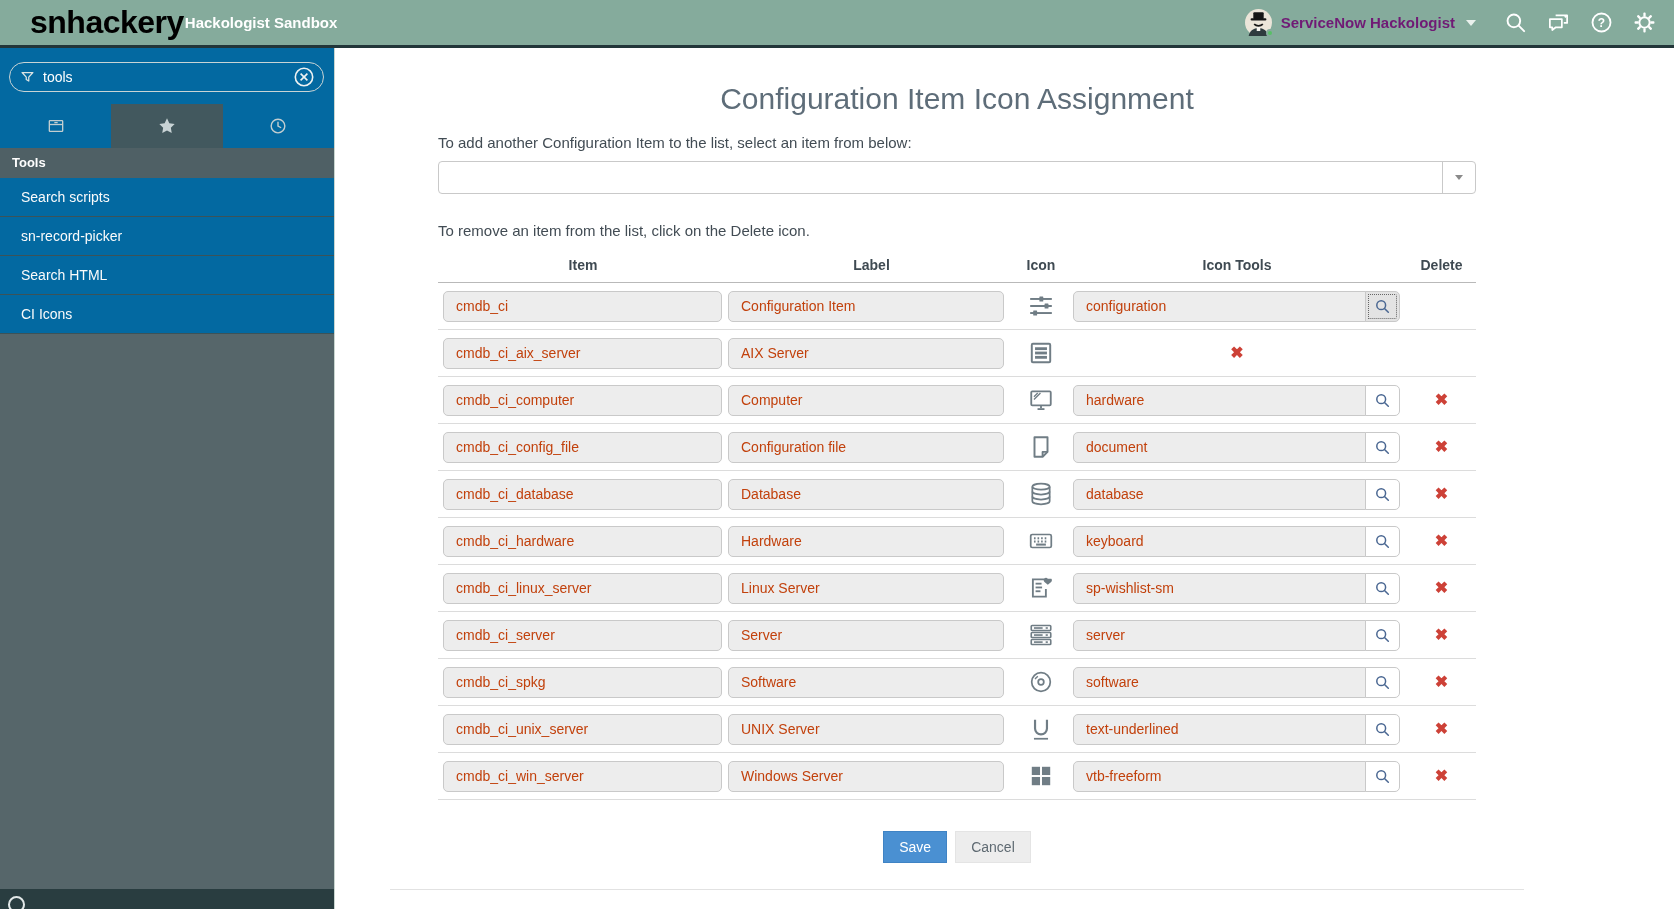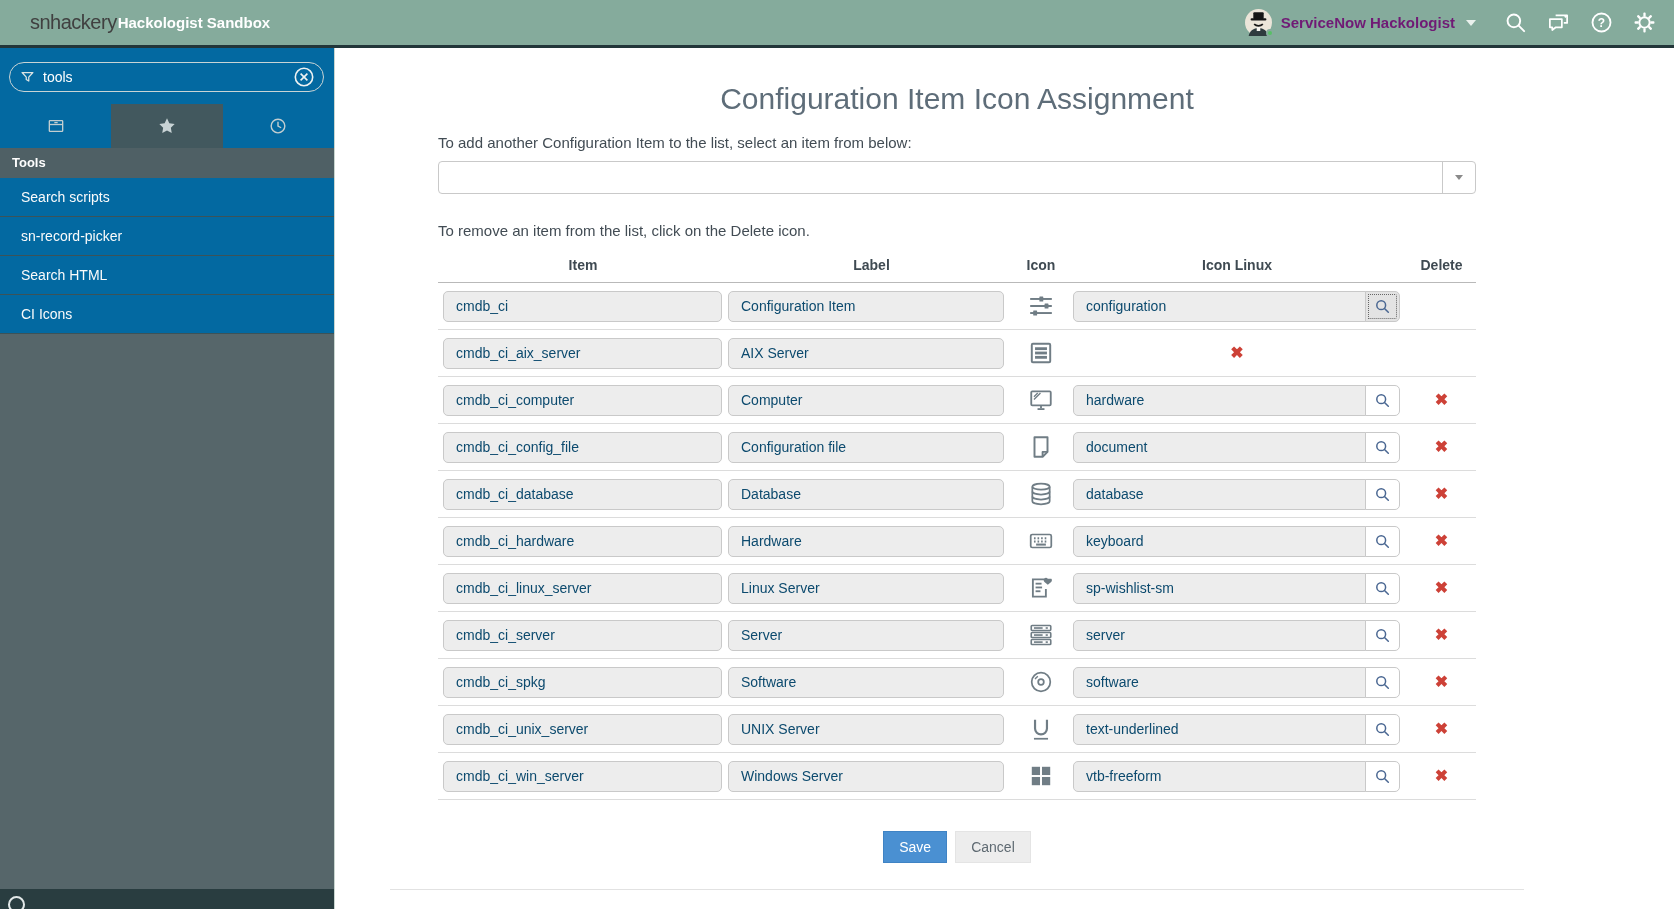--- a/index.html
+++ b/index.html
@@ -2,21 +2,21 @@
 <html><head>
 <meta charset="utf-8">
 <style>
   * { box-sizing: border-box; margin: 0; padding: 0; }
   html,body { width:1674px; height:909px; overflow:hidden; }
   body { font-family:"Liberation Sans", sans-serif; background:#fff; display:flex; flex-direction:column; }
 
   
   .topbar { height:48px; background:#85ab9c; border-bottom:3px solid #223639;
             display:flex; align-items:center; padding:0 18px 0 30px; flex:0 0 auto; }
-  .logo { font-size:20px; font-weight:normal; color:#404040; letter-spacing:-0.5px; cursor:pointer; }
+  .logo { font-size:32px; font-weight:bold; color:#000000; letter-spacing:-0.5px; cursor:pointer; }
   .instance-name { margin-left:1px; font-size:15px; font-weight:bold; color:#fff; }
   .topbar .spacer { flex:1; }
   .user-menu { display:flex; align-items:center; gap:9px; cursor:pointer; margin-right:28px; }
   .avatar-wrap { position:relative; width:27px; height:27px; }
   .avatar-wrap svg { display:block; }
   .status-dot { position:absolute; right:-2px; bottom:-1px; width:8px; height:8px;
                 background:#57c065; border:2px solid #85ab9c; border-radius:50%; }
   .user-name { color:#701a75; font-size:15px; font-weight:bold; }
   .caret-down { width:0; height:0; border-left:5px solid transparent; border-right:5px solid transparent;
                 border-top:6px solid #eaf1ed; margin-left:2px; }
@@ -64,21 +64,21 @@
   .combo-caret { width:0; height:0; border-left:4.5px solid transparent; border-right:4.5px solid transparent;
                  border-top:5.5px solid #8a8a8a; }
   .instr2 { margin-bottom:6px; }
 
   .thead, .trow { display:grid; grid-template-columns:290px 287px 52px 340px 1fr; align-items:center; }
   .thead { padding:12px 0 9px; border-bottom:1px solid #b9b9b9; }
   .thead span { text-align:center; font-size:14px; font-weight:bold; color:#3f4a52; }
   .trow { height:47px; border-bottom:1px solid #dcdcdc; }
   .ro-input { height:31px; background:#ededed; border:1px solid #c9c9c9; border-radius:5px;
               padding:0 12px; font-size:14px; font-family:"Liberation Sans",sans-serif;
-              color:#0c4a6e; cursor:default; }
+              color:#c2410c; cursor:default; }
   .cell-item { padding-left:5px; } .cell-item input { width:279px; }
   .cell-label input { width:276px; }
   .cell-icon { display:flex; justify-content:center; }
   .cell-icon svg { width:26px; height:26px; }
   .cell-name { display:flex; padding-left:6px; }
   .cell-name input { width:293px; border-radius:5px 0 0 5px; }
   .search-btn { width:35px; height:31px; margin-left:-1px; background:#fff; border:1px solid #c9c9c9;
                 border-radius:0 5px 5px 0; cursor:pointer; display:flex; align-items:center;
                 justify-content:center; }
   .search-btn svg { width:15px; height:15px; }
@@ -221,21 +221,21 @@
           <span class="combo-caret"></span>
         </div>
       </div>
 
       <p class="instr instr2">To remove an item from the list, click on the Delete icon.</p>
 
       <div class="thead">
         <span>Item</span>
         <span>Label</span>
         <span>Icon</span>
-        <span>Icon Linux</span>
+        <span>Icon Tools</span>
         <span>Delete</span>
       </div>
 
       <div id="rows">
   <div class="trow">
     <div class="cell-item">
       <input class="ro-input" readonly="" value="cmdb_ci" style="">
     </div>
     <div class="cell-label">
       <input class="ro-input" readonly="" value="Configuration Item" style="">

